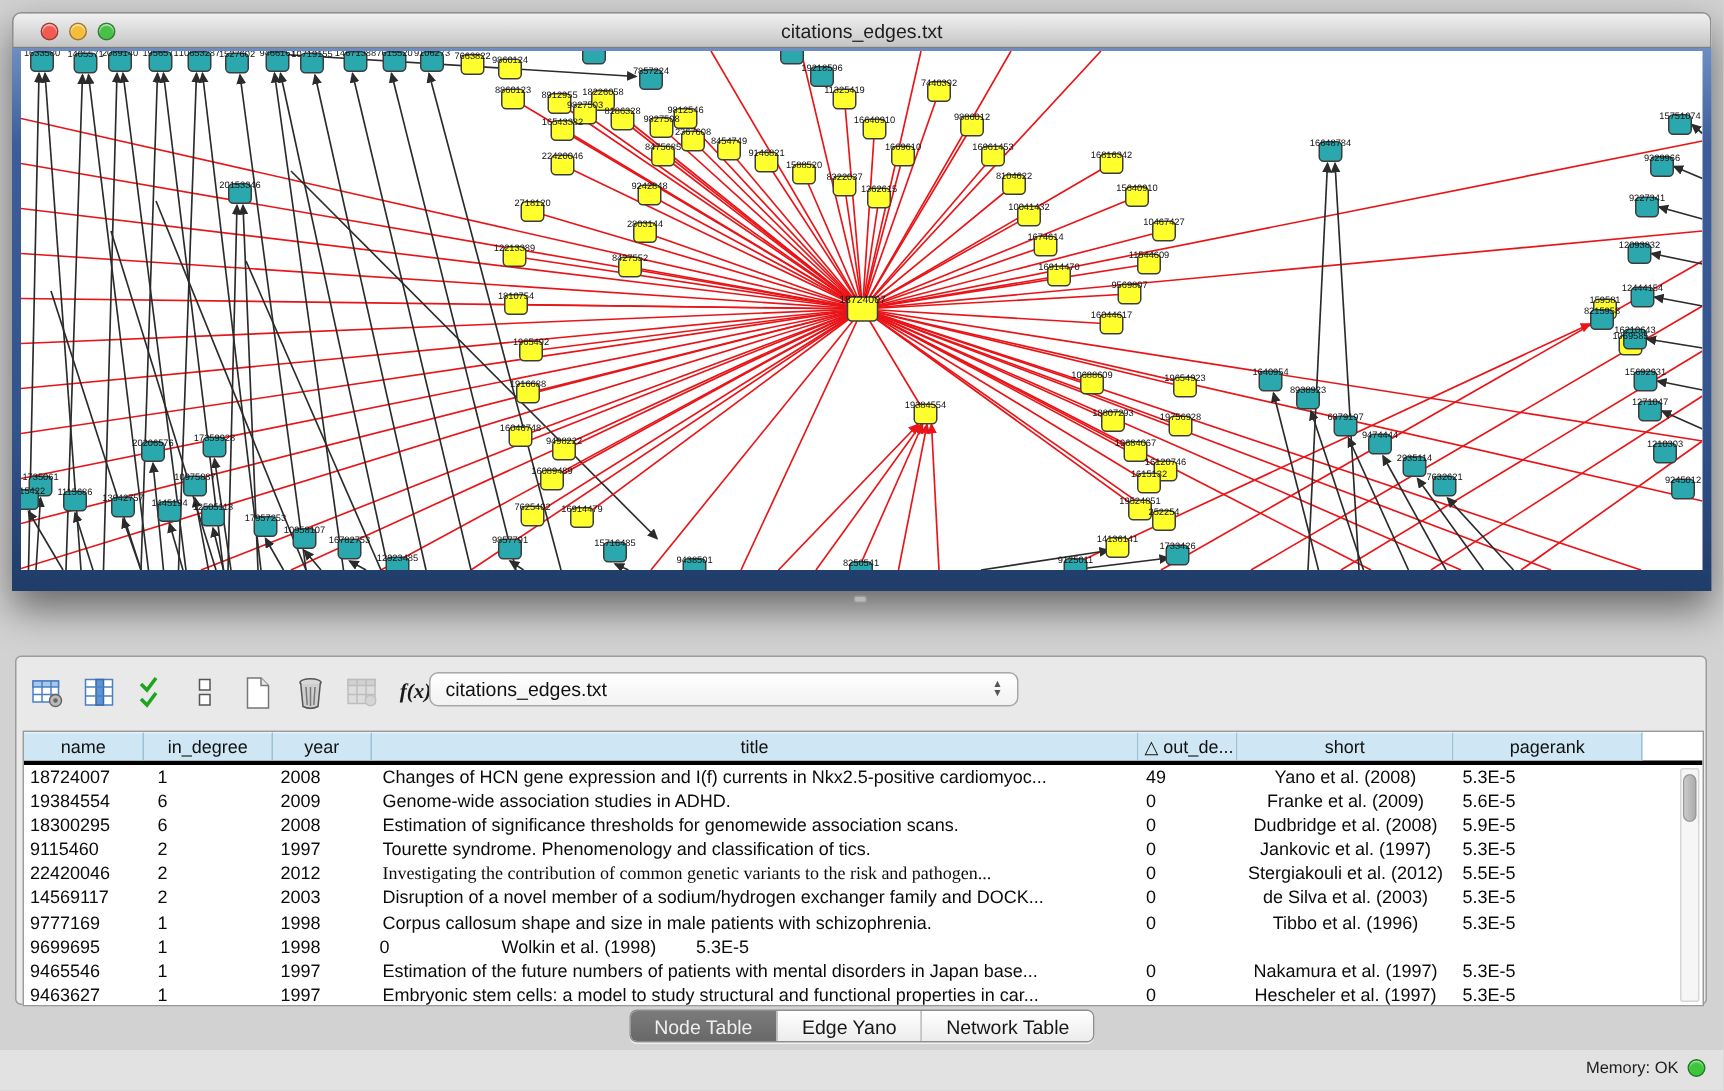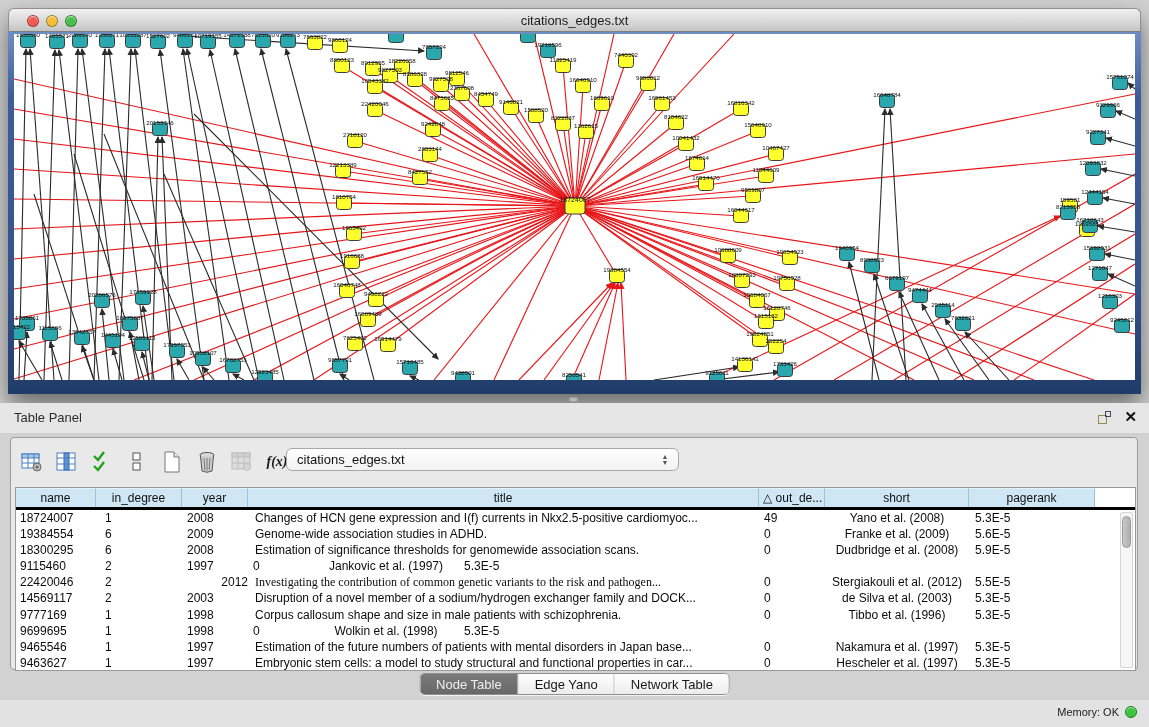--- a/index.html
+++ b/index.html
@@ -486,28 +486,20 @@
               <text x="560" y="343" text-anchor="middle" font-size="6.2" fill="#111">8250541</text>
               <text x="703" y="341" text-anchor="middle" font-size="6.2" fill="#111">9125011</text>
             </g>
         </svg>
       </div>
     </div>
   </div>
 
   <div class="splitter-handle"></div>
 
-  <div class="panel-header">
-    <span class="panel-title">Table Panel</span>
-    <span class="float-icon">
-        <span class="sq1"></span>
-        <span class="sq2"></span>
-      </span>
-    <span class="panel-close">✕</span>
-  </div>
 
   <div class="panel-body">
     <div class="toolbar">
       <div class="tool-btn">
         <svg width="22" height="20">
             <rect x="1" y="2" width="17" height="14" fill="#fff" stroke="#4a7fc1"></rect>
             <rect x="1" y="2" width="17" height="4" fill="#a8c8e8" stroke="#4a7fc1"></rect>
             <line x1="7" y1="2" x2="7" y2="16" stroke="#4a7fc1"></line>
             <line x1="13" y1="2" x2="13" y2="16" stroke="#4a7fc1"></line>
             <line x1="1" y1="11" x2="18" y2="11" stroke="#4a7fc1"></line>
@@ -608,28 +600,29 @@
             <div class="cell" style="width: 66px; padding-left: 5px;">2008</div>
             <div class="cell" style="width: 511px; padding-left: 7px;">Estimation of significance thresholds for genomewide association scans.</div>
             <div class="cell" style="width: 66px; padding-left: 5px;">0</div>
             <div class="cell" style="width: 144px; padding-left: 0px; text-align: center;">Dudbridge et al. (2008)</div>
             <div class="cell" style="width: 126px; padding-left: 6px;">5.9E-5</div>
           </div>
           <div class="row">
             <div class="cell" style="width: 80px; padding-left: 4px;">9115460</div>
             <div class="cell" style="width: 86px; padding-left: 9px;">2</div>
             <div class="cell" style="width: 66px; padding-left: 5px;">1997</div>
+            <div class="cell" style="width: 511px; padding-left: 7px;">Tourette syndrome. Phenomenology and classification of tics.</div>
             <div class="cell" style="width: 66px; padding-left: 5px;">0</div>
             <div class="cell" style="width: 144px; padding-left: 0px; text-align: center;">Jankovic et al. (1997)</div>
             <div class="cell" style="width: 126px; padding-left: 6px;">5.3E-5</div>
           </div>
           <div class="row">
             <div class="cell" style="width: 80px; padding-left: 4px;">22420046</div>
             <div class="cell" style="width: 86px; padding-left: 9px;">2</div>
-            <div class="cell" style="width: 66px; padding-left: 5px; text-align: right;">2012</div>
+            <div class="cell" style="width: 66px; padding-left: 5px;">2012</div>
             <div class="cell" style="width: 511px; padding-left: 7px; font-family: Liberation Serif, serif;">Investigating the contribution of common genetic variants to the risk and pathogen...</div>
             <div class="cell" style="width: 66px; padding-left: 5px;">0</div>
             <div class="cell" style="width: 144px; padding-left: 0px; text-align: center;">Stergiakouli et al. (2012)</div>
             <div class="cell" style="width: 126px; padding-left: 6px;">5.5E-5</div>
           </div>
           <div class="row">
             <div class="cell" style="width: 80px; padding-left: 4px;">14569117</div>
             <div class="cell" style="width: 86px; padding-left: 9px;">2</div>
             <div class="cell" style="width: 66px; padding-left: 5px;">2003</div>
             <div class="cell" style="width: 511px; padding-left: 7px;">Disruption of a novel member of a sodium/hydrogen exchanger family and DOCK...</div>

